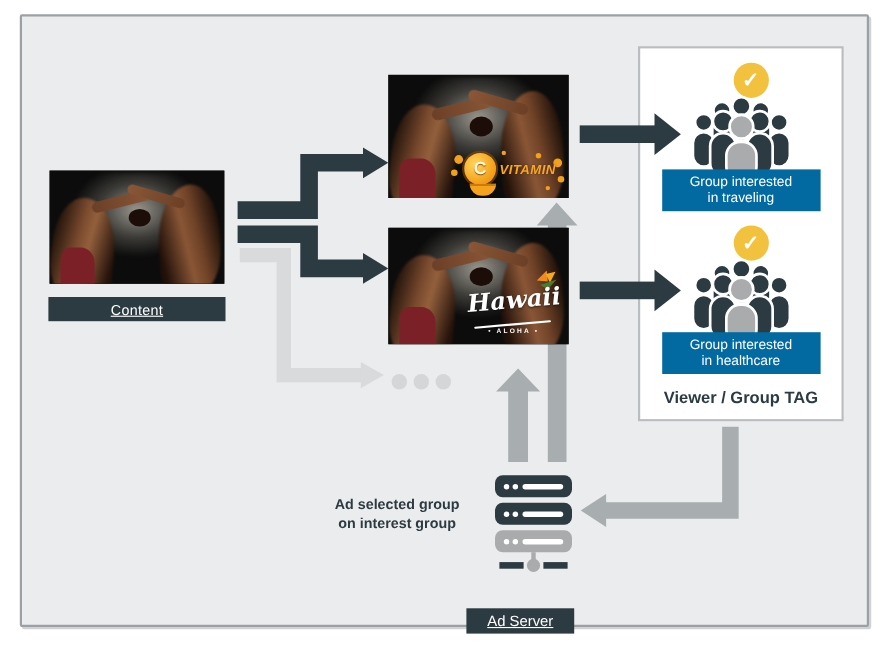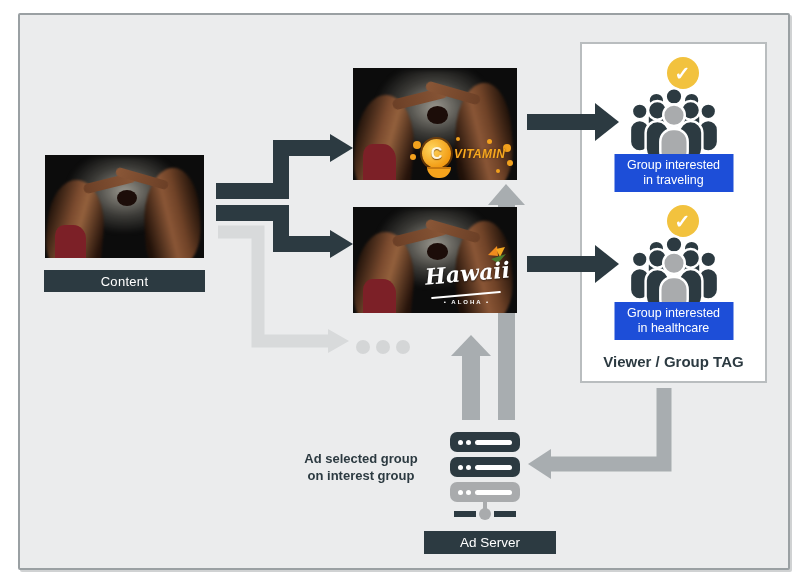--- a/index.html
+++ b/index.html
@@ -61,35 +61,35 @@
              font-family:"DejaVu Serif", serif; font-style:italic; font-weight:bold;
              font-size:22px; color:#fff; transform:rotate(-5deg); text-shadow:0 1px 2px rgba(0,0,0,.6); }
   .hw-line { position:absolute; left:8px; top:44px; width:70px; height:2px; background:#fff;
              border-radius:2px; transform:rotate(-5deg); }
   .hw-sub  { position:absolute; left:0; top:49px; width:88px; text-align:center;
              font-size:6px; letter-spacing:2px; color:#fff; font-weight:bold; }
   .hw-flower { position:absolute; right:4px; top:-4px; }
 
   
   .bar-label { position:absolute; z-index:4; background:#2c3a41; color:#fff; text-align:center;
-               display:flex; align-items:center; justify-content:center; }
+               display:flex; align-items:center; justify-content:center;text-decoration:underline; }
   .content-label { left:44px; top:270px; width:161px; height:22px; font-size:13px; letter-spacing:.3px; }
-  .server-label  { left:424px; top:531px; width:132px; height:23px; font-size:13.5px; }
+  .server-label  { left:424px; top:553px; width:98px; height:23px; font-size:13.5px; }
 
   
   .panel { position:absolute; left:580px; top:42px; width:187px; height:341px; z-index:1;
            background:#fff; border:2px solid #b9bdbf; }
   .group { position:absolute; left:0; width:100%; height:150px; }
   .group-1 { top:13px; } .group-2 { top:161px; }
   .check { position:absolute; top:0; left:50%; transform:translateX(-50%) translateX(9px);
            width:32px; height:32px; border-radius:50%; background:#f2c23e; color:#fff;
            font-size:19px; font-weight:800; display:flex; align-items:center; justify-content:center; }
   .people { position:absolute; top:27px; left:50%; transform:translateX(-50%); }
-  .glabel { position:absolute; top:97px; left:50%; transform:translateX(-50%); width:119px;
-            background:#1d4ed8; color:#fff; font-size:12.5px; line-height:15px;
+  .glabel { position:absolute; top:97px; left:50%; transform:translateX(-50%); width:144px;
+            background:#0369a1; color:#fff; font-size:12.5px; line-height:15px;
             text-align:center; padding:4px 2px; }
   .caption { position:absolute; top:309px; left:0; width:100%; text-align:center;
              font-size:15px; font-weight:800; color:#2c3a41; }
 
   
   .server { position:absolute; left:450px; top:432px; width:70px; height:96px; z-index:3; }
   .srv-bar { position:absolute; left:0; width:70px; height:20px; border-radius:7px; }
   .srv-bar .d1, .srv-bar .d2 { position:absolute; top:8px; width:5px; height:5px; border-radius:50%; background:#fff; }
   .srv-bar .d1 { left:8px; } .srv-bar .d2 { left:16px; }
   .srv-bar .ln { position:absolute; top:8px; left:25px; width:37px; height:4.5px; border-radius:3px; background:#fff; }

